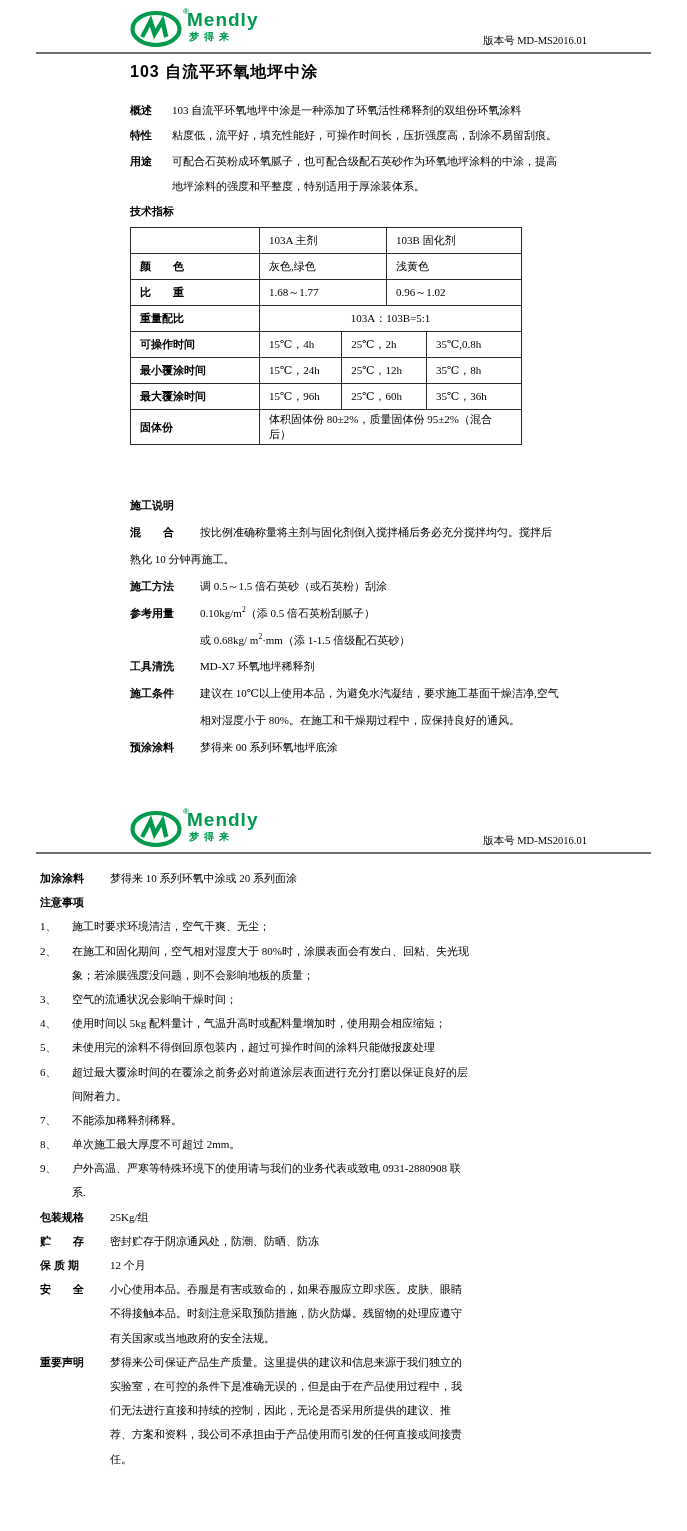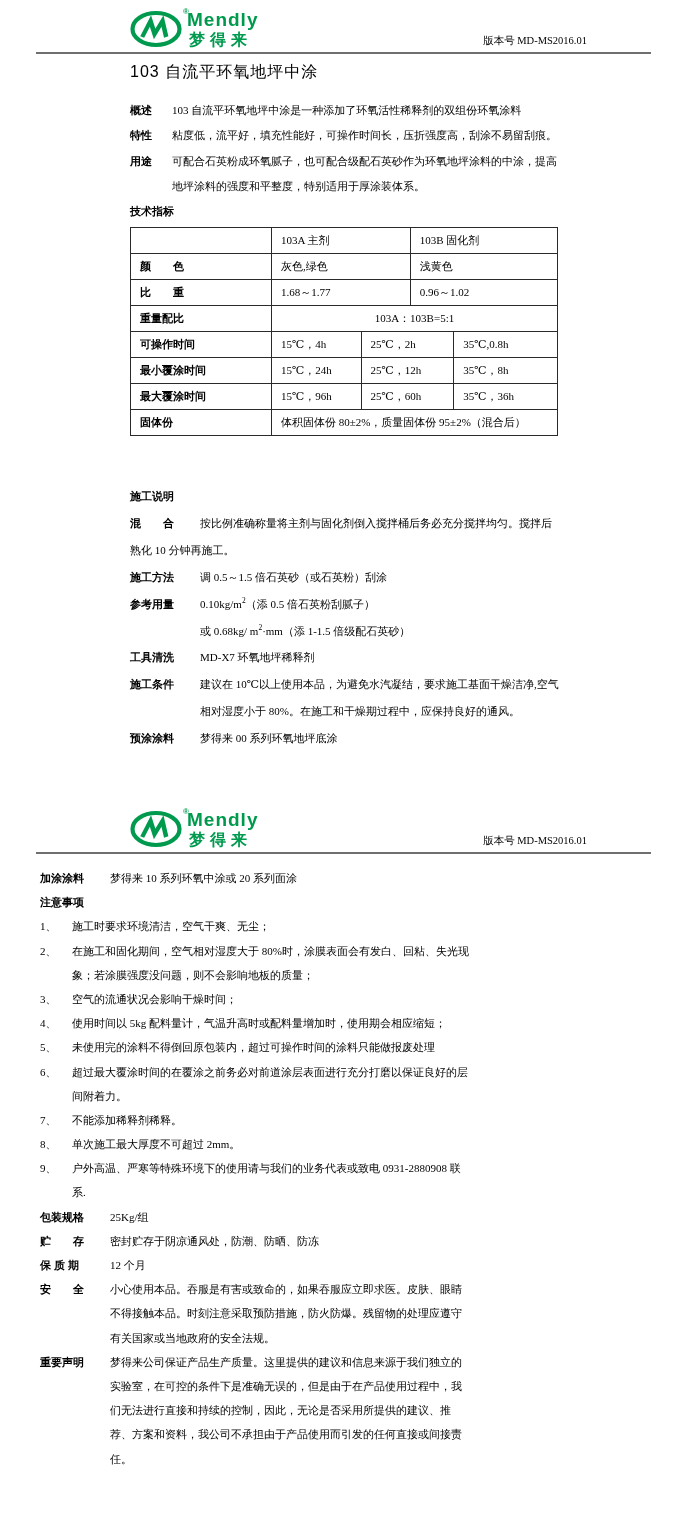--- a/index.html
+++ b/index.html
@@ -16,39 +16,39 @@
 
   .header { position:relative; height:52px; }
   .logo { position:absolute; left:130px; top:10px; display:flex; align-items:flex-start; }
   .logo-mark { position:relative; width:52px; height:38px; }
   .logo-reg { position:absolute; right:-7px; top:-3px; font-size:8px; color:#009a4e;
               font-family:"Liberation Sans",sans-serif; font-weight:bold; }
   .logo-text { margin-left:5px; line-height:1; }
   .logo-en { font-family:"Liberation Sans","DejaVu Sans",sans-serif; font-weight:bold;
              font-size:19px; color:#009a4e; letter-spacing:1px; }
   .logo-cn { font-family:"Liberation Sans","DejaVu Sans",sans-serif; font-weight:bold;
-             font-size:16px; color:#009a4e; letter-spacing:5px; margin-top:3px; margin-left:2px; }
+             font-size:10px; color:#009a4e; letter-spacing:5px; margin-top:3px; margin-left:2px; }
   .version { position:absolute; right:100px; bottom:4px; font-size:10.5px; color:#000;text-align:right; }
   .rule { margin:0 36px; border-top:2px solid #6f6f6f; }
 
   .doc-title { margin:8px 0 8px 130px; font-family:"Liberation Sans",sans-serif;
-               font-weight:normal; font-size:16px; letter-spacing:1px; }
+               font-weight:bold; font-size:16px; letter-spacing:1px; }
 
   .content { margin-left:130px; width:432px; font-size:11px; }
 
   .sec { line-height:2.3;margin-top:15px; }
   .row { display:flex; align-items:flex-start; }
   .lbl { font-family:"Liberation Sans",sans-serif; font-weight:bold; white-space:pre; }
   .lbl-s { flex:0 0 42px; }
   .lbl-w { flex:0 0 70px; }
   .row-text { flex:1; }
 
   .heading { font-family:"Liberation Sans",sans-serif; font-weight:bold; line-height:2.3; }
 
-  table.tech { border-collapse:collapse; width:428px; table-layout:fixed; margin:3px 12px 2px 0; }
+  table.tech { border-collapse:collapse; width:392px; table-layout:fixed; margin:3px 12px 2px 0; }
   table.tech td { border:1px solid #2a2a2a; height:26px; padding:2px 9px;
                   vertical-align:middle; font-size:11px; }
   table.tech td.tl { font-family:Liberation Sans, sans-serif; font-weight:bold; white-space:pre; }
   table.tech td.center { text-align:center; }
 
   .construct { line-height:2.45;margin-top:48px; }
   .mix-para .lbl-inline { display:inline-block; width:70px; font-family:Liberation Sans, sans-serif;
                           font-weight:bold; white-space:pre; }
 
   .p2sec { line-height:2.2; }

